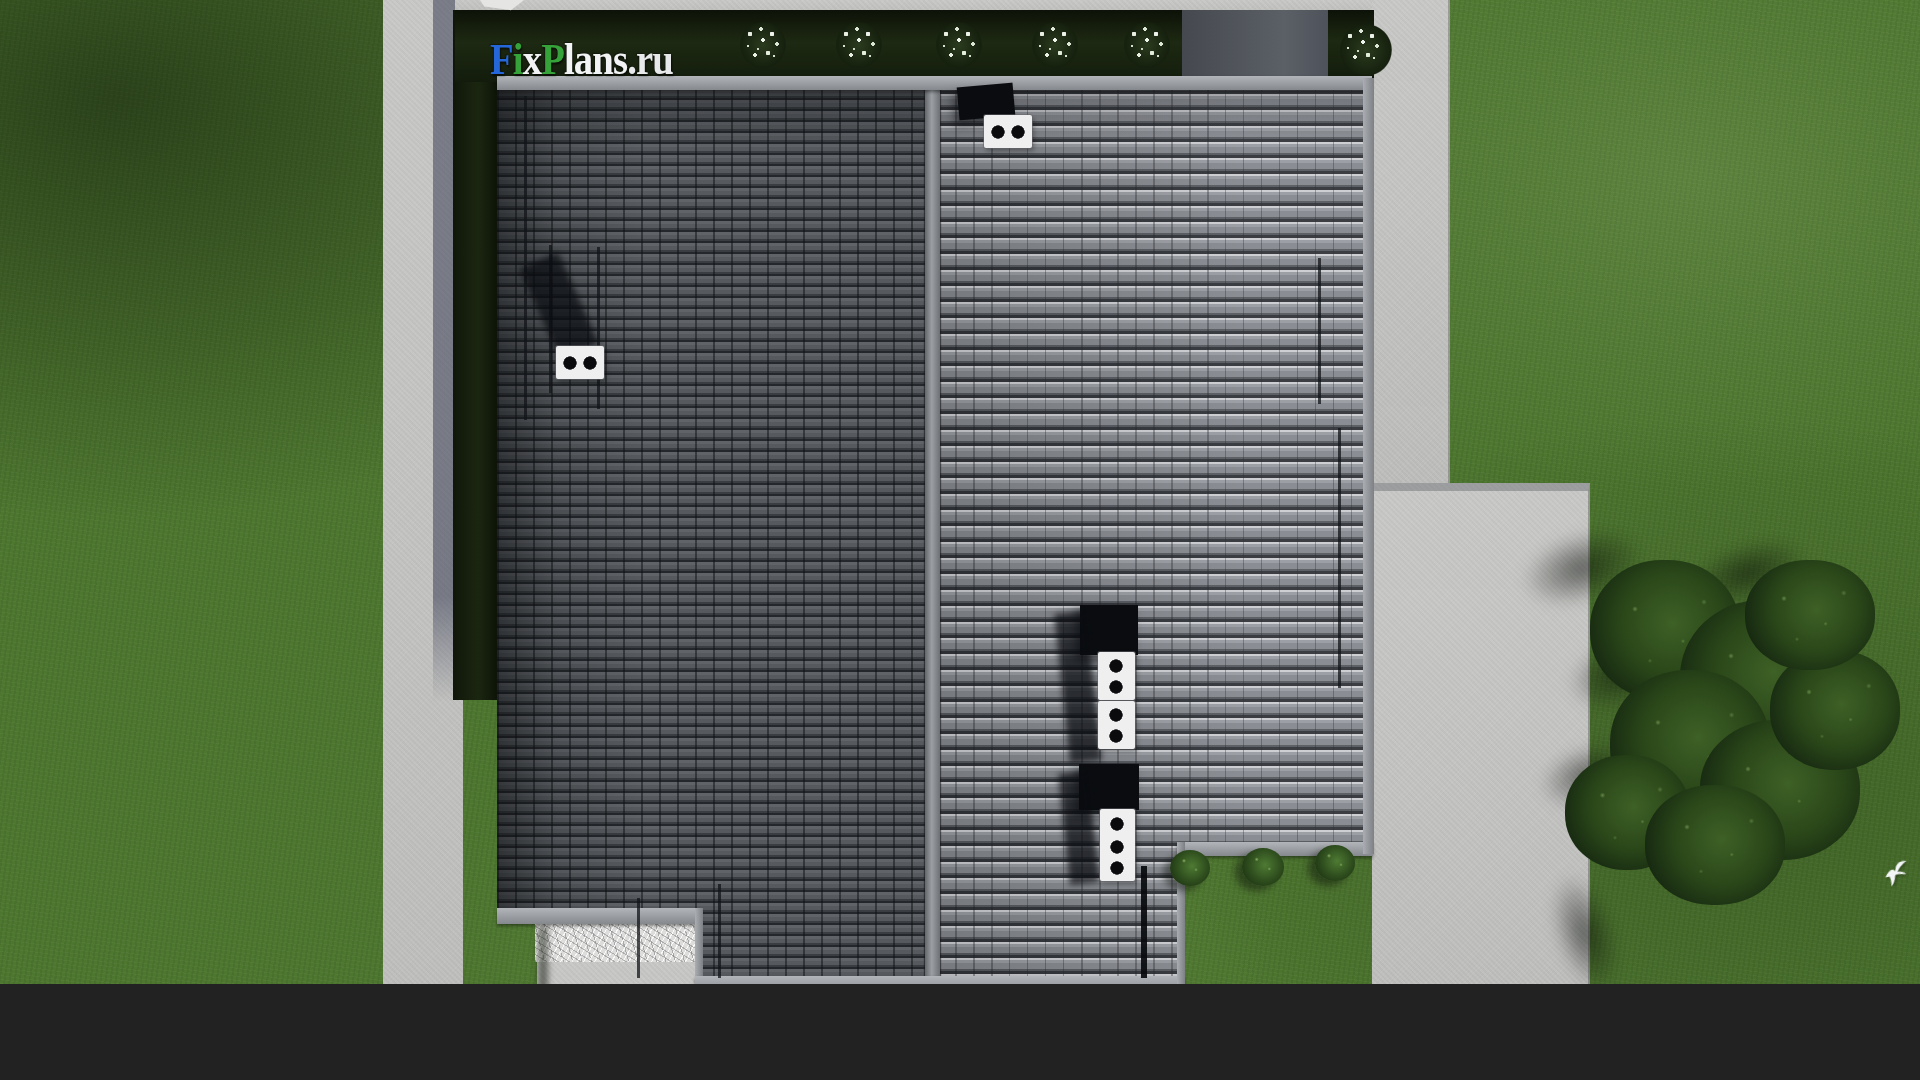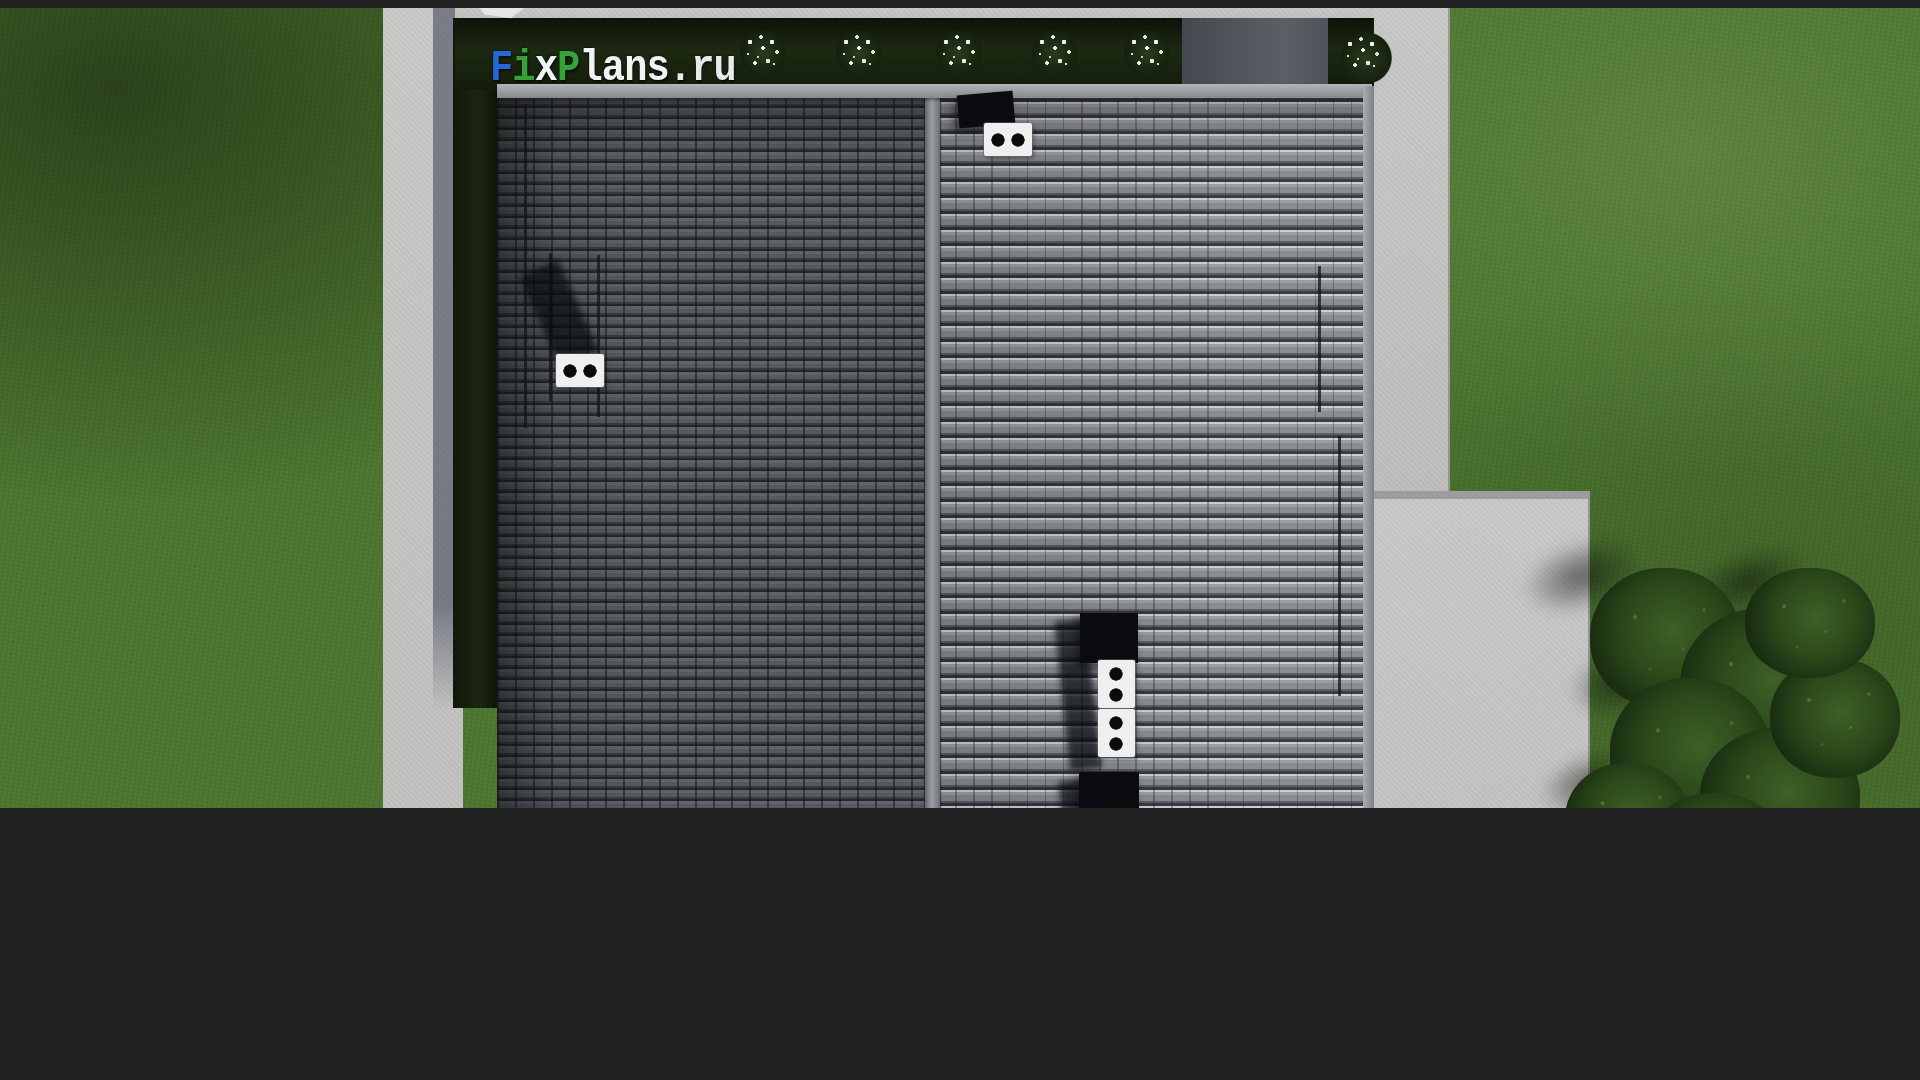--- a/index.html
+++ b/index.html
@@ -1,25 +1,25 @@
 <!DOCTYPE html>
 <html style="--grass: #4d762f; --concrete: #c6c6c4; --hedge: #141c0d; --roof_left: #54575c; --roof_right: #8b8e94; --roof_trim: #9a9da2; --vent_white: #efefef; --vent_hole: #0c0c0e; --foliage: #27431a; --shadow_concrete: #51555e;"><head>
 <meta charset="utf-8">
 <style>
   html,body{margin:0;padding:0;background:#222;}
-  #scene{position:relative;width:1920px;height:800px;overflow:hidden;
-    font-family:Liberation Mono, monospace;
+  #scene{position:relative;width:1920px;height:984px;overflow:hidden;
+    font-family:Liberation Serif, serif;
     background:
       radial-gradient(900px 600px at 6% 10%, rgba(10,16,6,0.50), rgba(10,16,6,0) 70%),
       radial-gradient(700px 450px at 88% 18%, rgba(235,245,200,0.10), rgba(235,245,200,0) 70%),
       radial-gradient(800px 520px at 90% 80%, rgba(18,30,10,0.22), rgba(18,30,10,0) 72%),
       radial-gradient(600px 420px at 45% 95%, rgba(225,240,190,0.07), rgba(225,240,190,0) 70%),
       repeating-linear-gradient(98deg, rgba(0,0,0,0.055) 0 2px, rgba(0,0,0,0) 2px 5px),
       repeating-linear-gradient(8deg, rgba(255,255,255,0.035) 0 1px, rgba(255,255,255,0) 1px 4px),
-      var(--grass,#4d762f); margin-top: 8px;}
+      var(--grass,#4d762f);}
   .abs{position:absolute;}
   
   .concrete{
     background:
       repeating-linear-gradient(45deg, rgba(0,0,0,0.03) 0 2px, rgba(0,0,0,0) 2px 4px),
       repeating-linear-gradient(-45deg, rgba(255,255,255,0.045) 0 1px, rgba(255,255,255,0) 1px 3px),
       linear-gradient(180deg, rgba(255,255,255,0.05), rgba(0,0,0,0.04)),
       var(--concrete,#c6c6c4);}
   .patio-edge{border-top:8px solid rgba(130,132,136,0.55);box-sizing:border-box;border-right:2px solid rgba(100,104,98,0.5);}
   .gravel{

